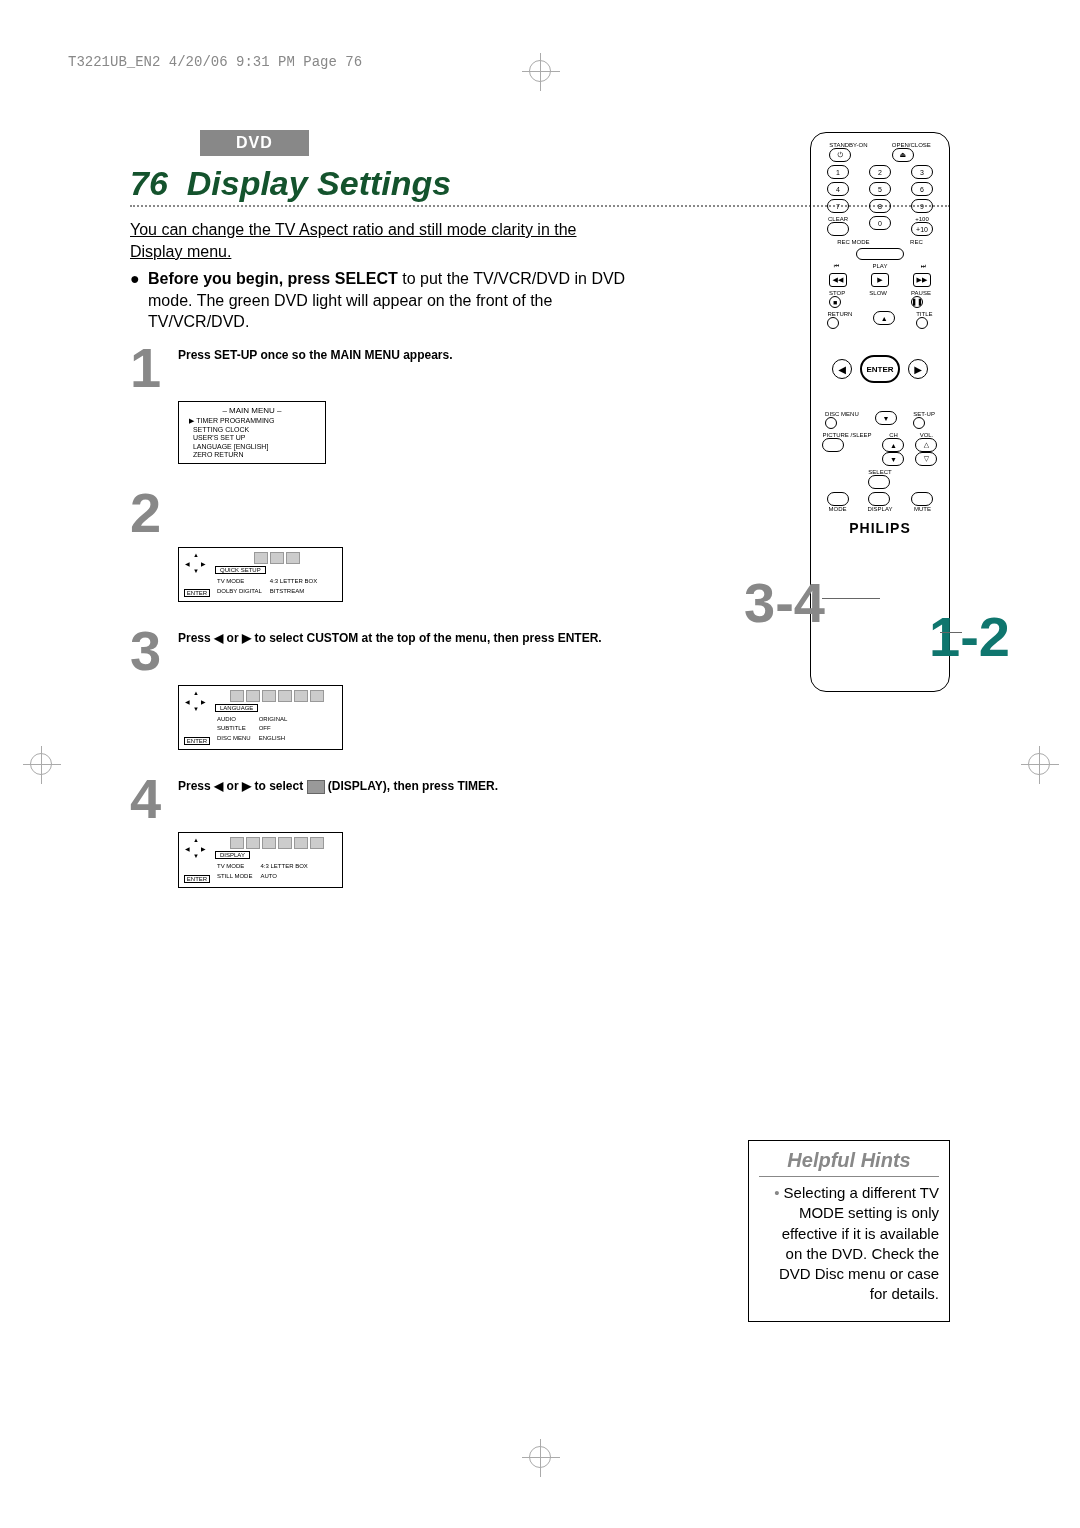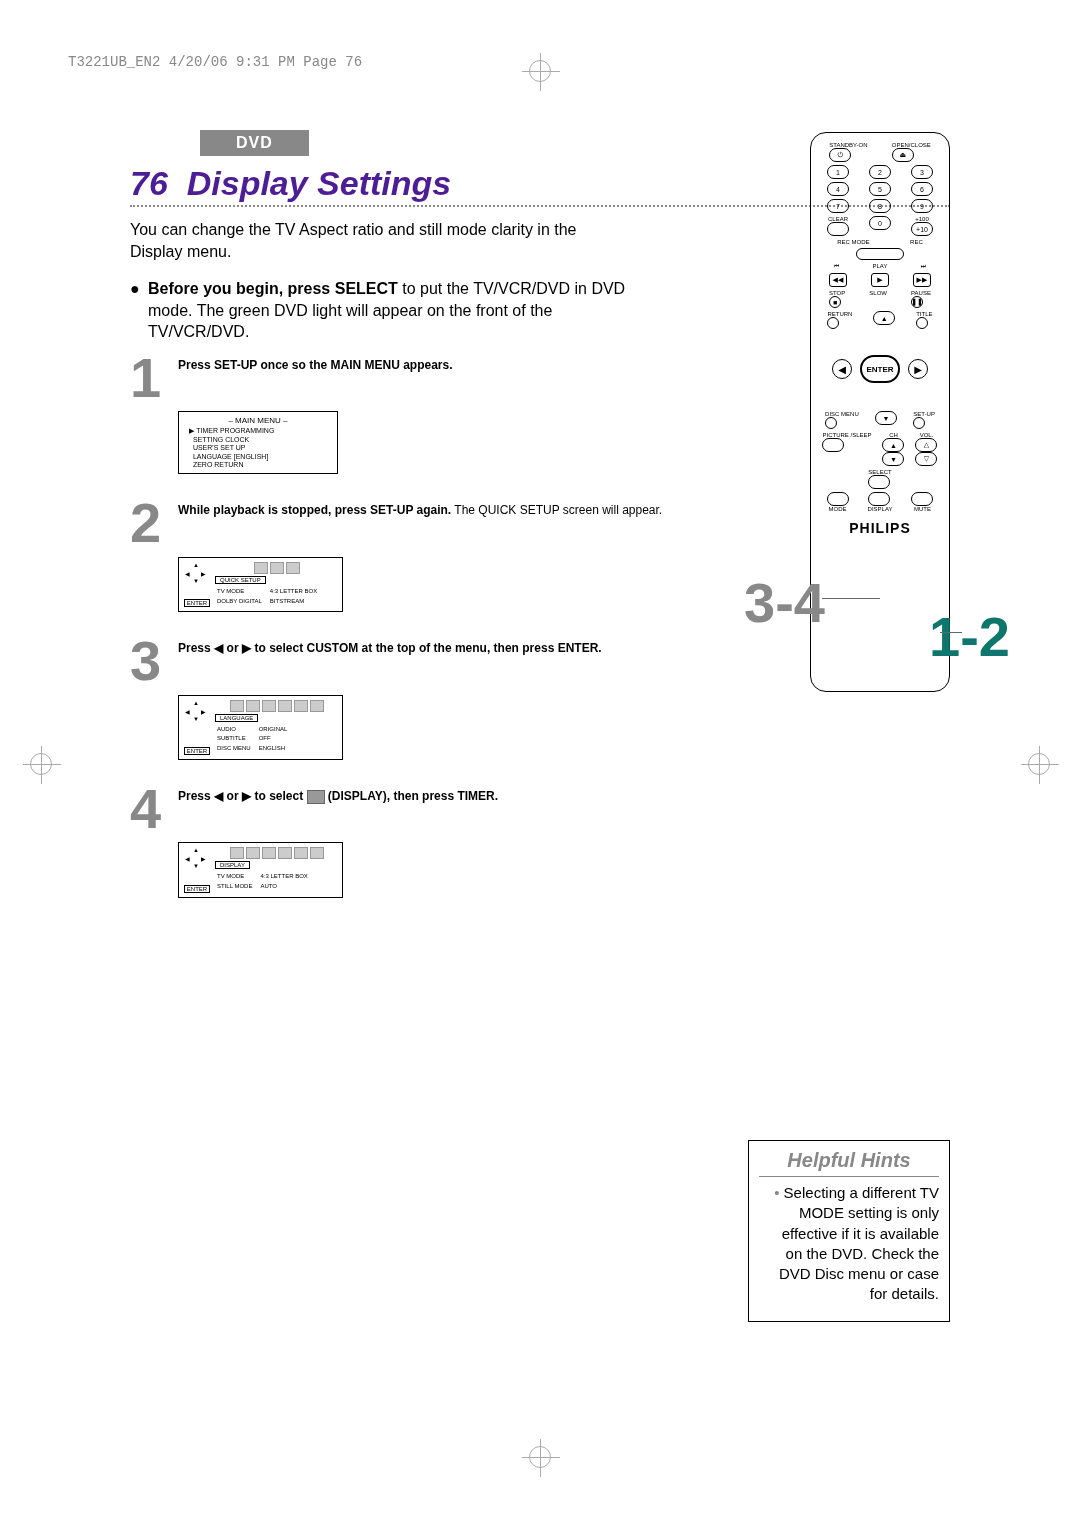--- a/index.html
+++ b/index.html
@@ -40,34 +40,35 @@
     font-size: 16px;
     padding: 4px 36px;
     display: inline-block;
     margin-left: 70px;
     letter-spacing: 1px;
   }
   .page-title {
     font-size: 34px;
     font-weight: bold;
     font-style: italic;
-    color: #4c1d95;
+    color: #14532d;
     margin-top: 8px;
     margin-bottom: 2px;
   }
   .dotted-rule {
     border: none;
     border-top: 2px dotted #888;
     margin-bottom: 12px;
   }
   .intro {
     font-size: 16px;
     line-height: 1.35;
     width: 500px;
-    margin-bottom: 16px;
+    margin-bottom: 6px;
+    text-decoration: underline;
   }
   .bullet-row { display:flex; gap:6px; width:500px; font-size:16px; line-height:1.35;}
   .bullet-dot { flex:0 0 12px; }
   .step {
     display: flex;
     align-items: flex-start;
     margin-top: 10px;
     width: 540px;
   }
   .step-num {
@@ -75,21 +76,21 @@
     font-weight: bold;
     color: #888;
     line-height: 0.9;
     width: 48px;
     flex-shrink: 0;
   }
   .step-body { flex: 1; font-size: 12px; line-height: 1.35; padding-top:4px;}
   .step-body b { font-weight: bold; }
   .menu-box {
     border: 1px solid #000;
-    width: 160px;
+    width: 148px;
     padding: 4px;
     font-size: 8px;
     margin-top: 8px;
     margin-left: 48px;
   }
   .menu-box .mb-title { text-align:center; font-size:8px; margin-bottom:2px;}
   .menu-box .mb-lines { font-size:7px; line-height:1.2; padding-left:6px;}
   .osd-box {
     border: 1px solid #000;
     width: 165px;
@@ -221,23 +222,20 @@
       &nbsp;&nbsp;<span>SETTING CLOCK</span><br>
       &nbsp;&nbsp;<span>USER'S SET UP</span><br>
       &nbsp;&nbsp;<span>LANGUAGE   [ENGLISH]</span><br>
       &nbsp;&nbsp;<span>ZERO RETURN</span>
     </div>
   </div>
 
   
   <div class="step" style="margin-top:24px;">
     <div class="step-num">2</div>
-    <div class="step-body">
-      <b>While playback is stopped, press SET-UP again.</b><span> The QUICK SETUP screen will appear.</span>
-    </div>
   </div>
   <div class="osd-box">
     <div class="osd-left">
       <div class="osd-arrows">
         <span></span>
           <span>▲</span>
           <span></span>
         <span>◀</span>
           <span></span>
           <span>▶</span>

